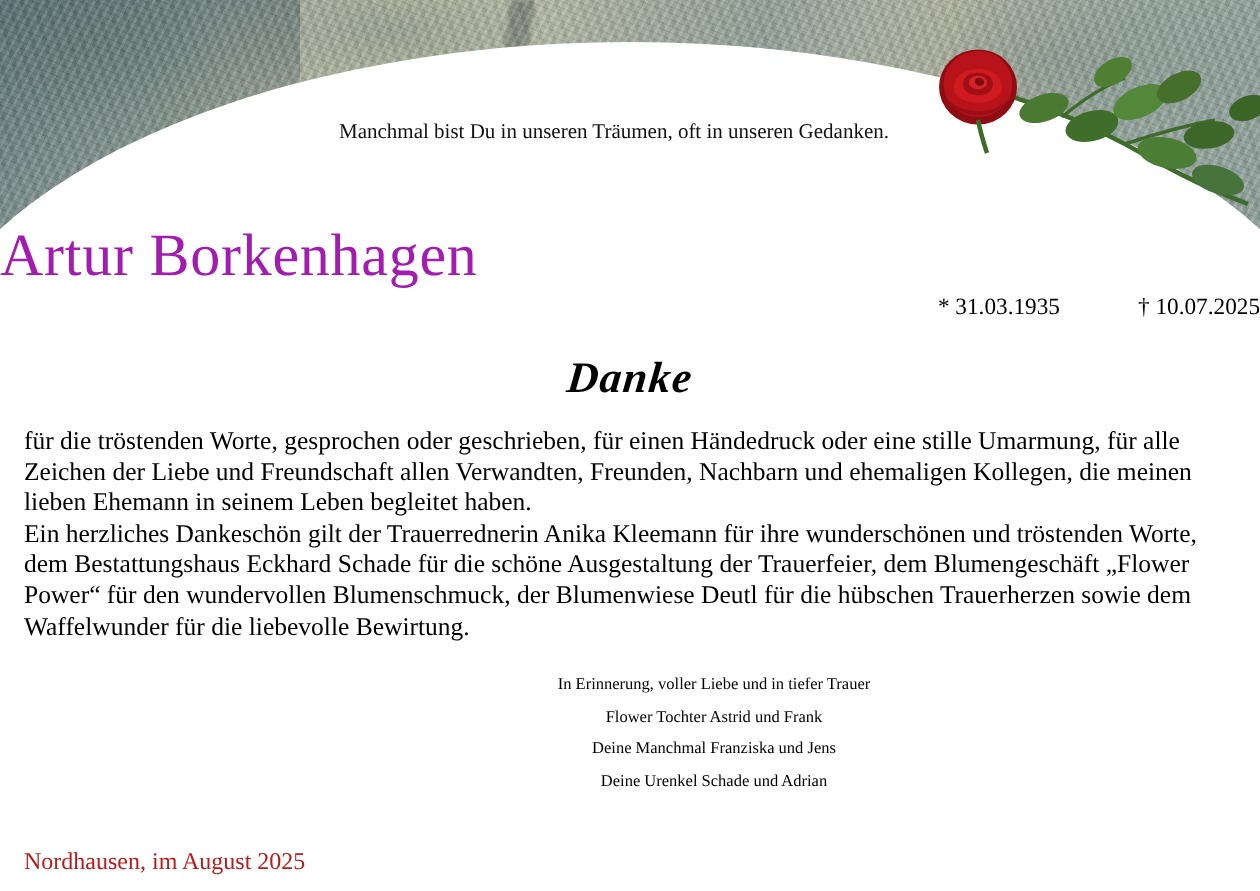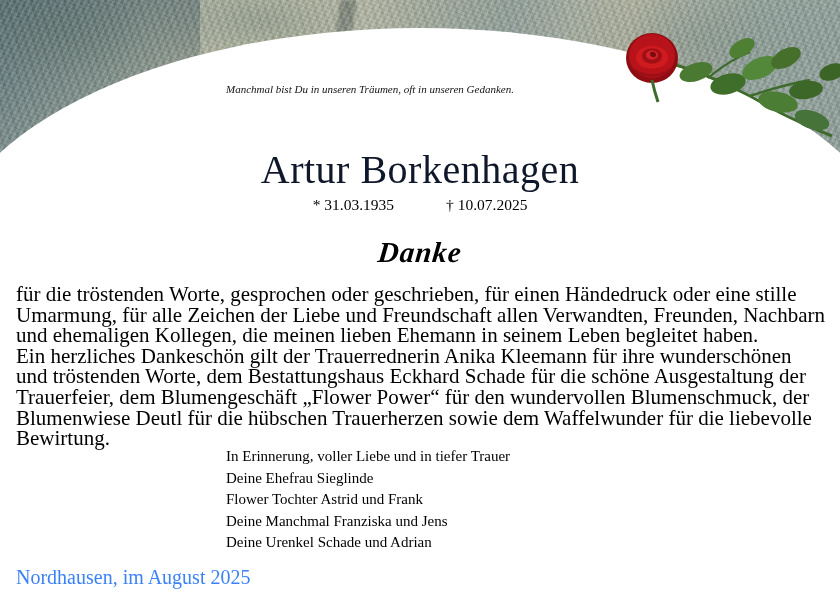--- a/index.html
+++ b/index.html
@@ -96,43 +96,41 @@
     top: 0;
     width: 840px;
     height: 594px;
   }
 
   .verse {
     position: absolute;
     left: 226px;
     top: 79px;
     width: 420px;
-    font-style: italic;
-    font-size: 11px;
+    font-size: 14px;
     line-height: 20px;
     color: #111111;
   }
 
   .name {
     position: absolute;
     left: 0;
     top: 146px;
     width: 840px;
-    text-align: center;
     font-size: 40px;
     letter-spacing: 0.5px;
-    color: #0f172a;
+    color: #a21caf;
   }
 
   .dates {
     position: absolute;
     left: 0;
     top: 196px;
     width: 840px;
-    text-align: center;
+    text-align: right;
     font-size: 15.5px;
     color: #000000;
   }
   .dates .birth { margin-right: 52px; }
 
   .danke {
     position: absolute;
     left: 0;
     top: 236px;
     width: 840px;
@@ -143,43 +141,44 @@
     letter-spacing: 1px;
     color: #000000;
     transform: skewX(-6deg);
   }
 
   .body-text {
     position: absolute;
     left: 16px;
     top: 284px;
     width: 812px;
-    font-size: 21px;
+    font-size: 17px;
     line-height: 20.6px;
     color: #000000;
   }
   .body-text p { margin: 0; }
 
   .closing {
     position: absolute;
     left: 226px;
     top: 446px;
     width: 500px;
-    font-size: 15px;
+    font-size: 11px;
     line-height: 21.5px;
     color: #000000;
+    text-align: center;
   }
   .closing div { white-space: nowrap; }
 
   .place-line {
     position: absolute;
     left: 16px;
     top: 566px;
-    font-size: 20px;
-    color: #3b82f6;
+    font-size: 16px;
+    color: #b91c1c;
   }
 </style>
 </head>
 <body>
 
 <div class="card">
 
   <div class="texture">
     <div class="texture-dark-left"></div>
     <div class="texture-crack"></div>
@@ -233,21 +232,20 @@
 
     <div class="danke">Danke</div>
 
     <div class="body-text">
       <p>für die tröstenden Worte, gesprochen oder geschrieben, für einen Händedruck oder eine stille Umarmung, für alle Zeichen der Liebe und Freundschaft allen Verwandten, Freunden, Nachbarn und ehemaligen Kollegen, die meinen lieben Ehemann in seinem Leben begleitet haben.</p>
       <p>Ein herzliches Dankeschön gilt der Trauerrednerin Anika Kleemann für ihre wunderschönen und tröstenden Worte, dem Bestattungshaus Eckhard Schade für die schöne  Ausgestaltung der Trauerfeier, dem Blumengeschäft „Flower Power“ für den wundervollen Blumenschmuck, der Blumenwiese Deutl für die hübschen Trauerherzen sowie dem Waffelwunder für die liebevolle Bewirtung.</p>
     </div>
 
     <div class="closing">
       <div>In Erinnerung, voller Liebe und in tiefer Trauer</div>
-      <div>Deine Ehefrau Sieglinde</div>
       <div>Flower Tochter Astrid und Frank</div>
       <div>Deine Manchmal Franziska und Jens</div>
       <div>Deine Urenkel Schade und Adrian</div>
     </div>
 
     <div class="place-line">
       <span>Nordhausen</span><span>, im August 2025</span>
     </div>
 
   </div>

